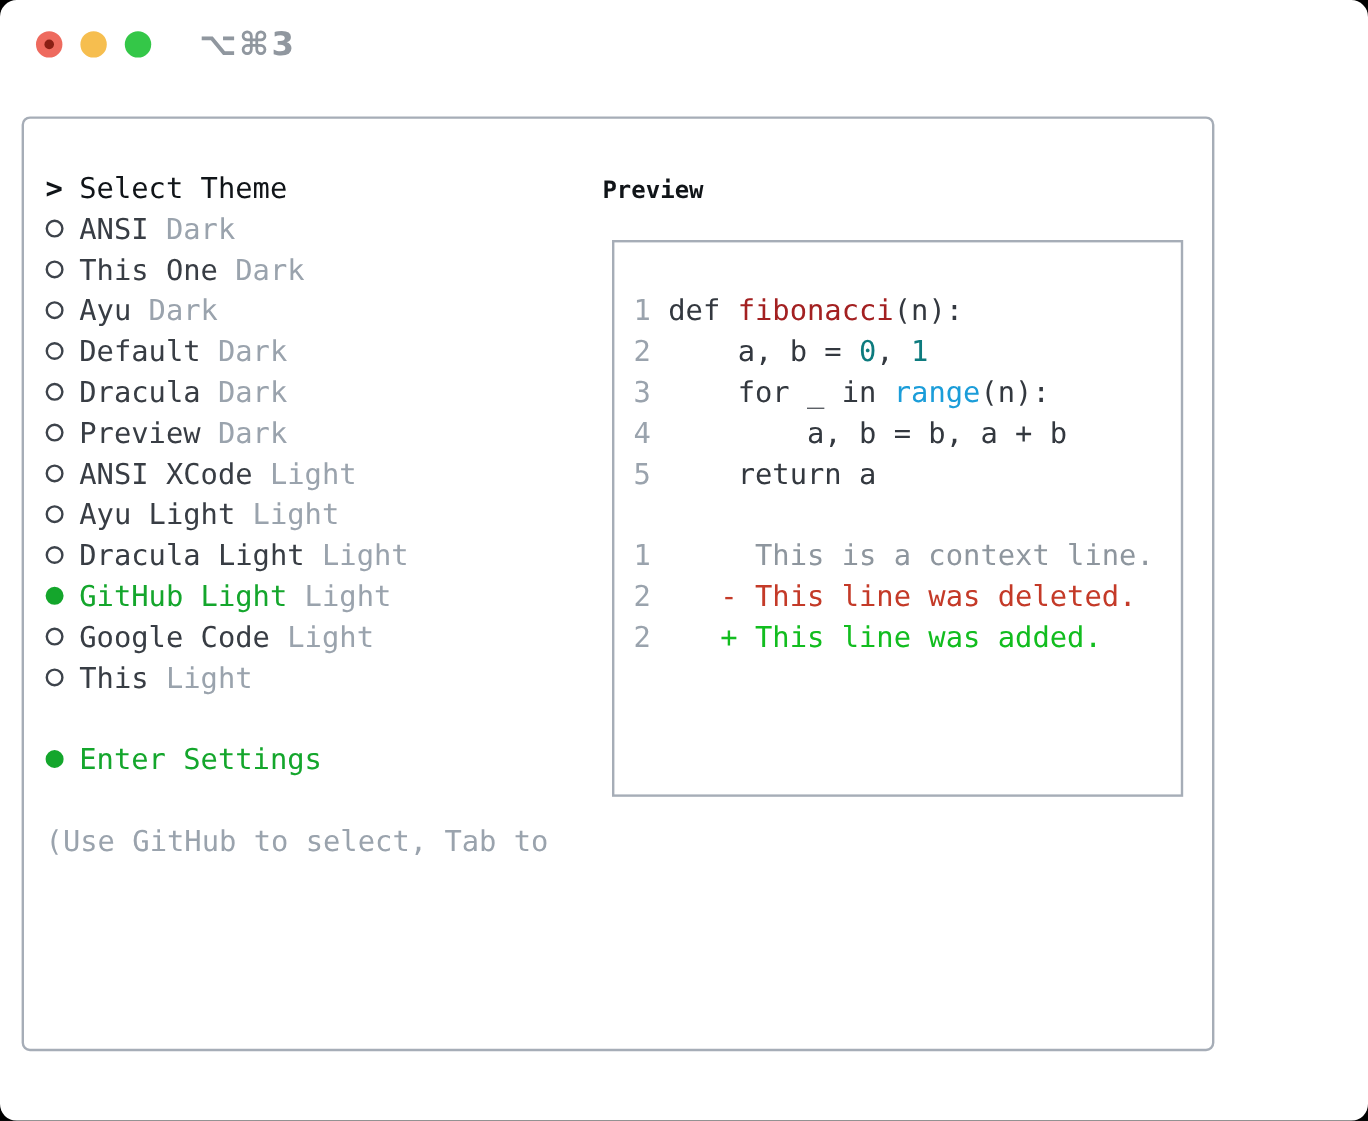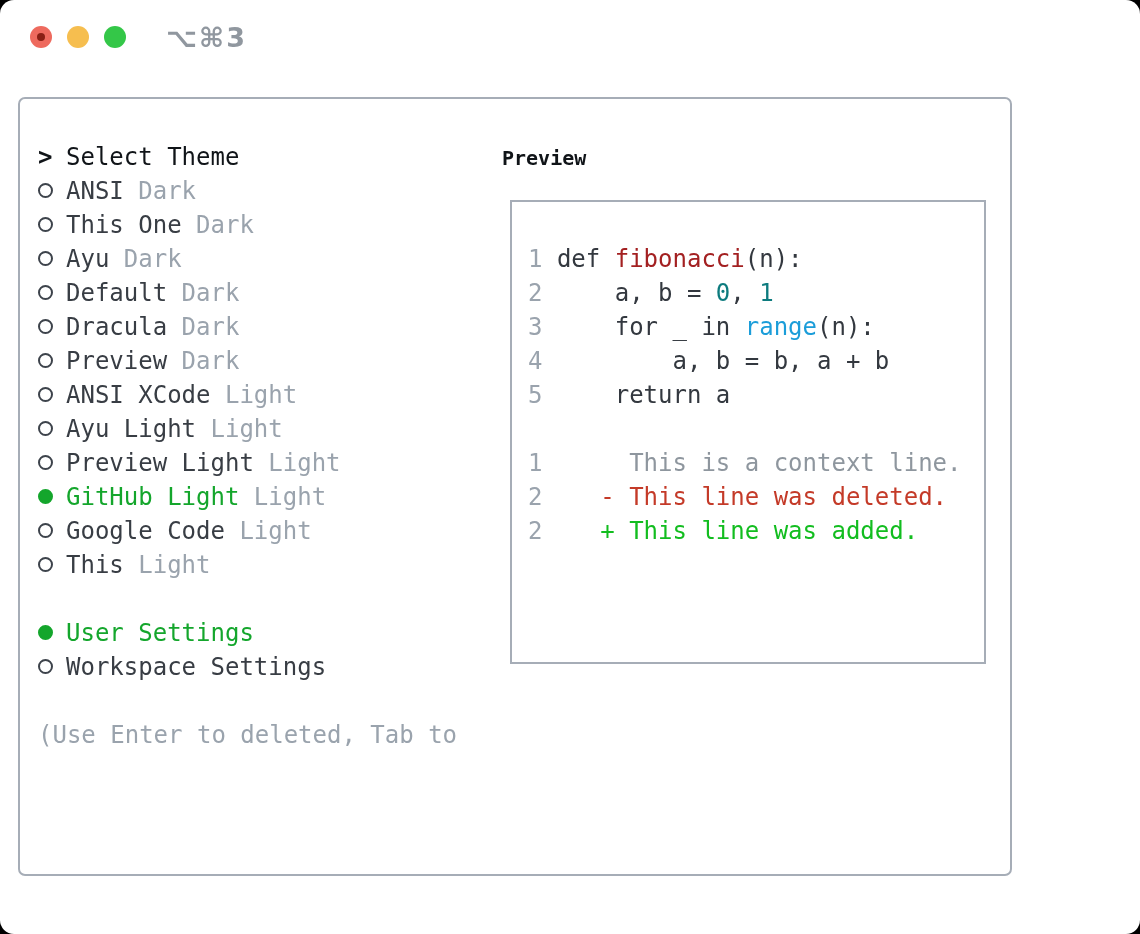--- a/index.html
+++ b/index.html
@@ -83,32 +83,31 @@
     </div>
     <div id="theme-list">
         <div class="row"><span class="marker"><span class="circle"></span></span><span class="item-name">ANSI</span><span class="variant"> Dark</span></div>
         <div class="row"><span class="marker"><span class="circle"></span></span><span class="item-name">This One</span><span class="variant"> Dark</span></div>
         <div class="row"><span class="marker"><span class="circle"></span></span><span class="item-name">Ayu</span><span class="variant"> Dark</span></div>
         <div class="row"><span class="marker"><span class="circle"></span></span><span class="item-name">Default</span><span class="variant"> Dark</span></div>
         <div class="row"><span class="marker"><span class="circle"></span></span><span class="item-name">Dracula</span><span class="variant"> Dark</span></div>
         <div class="row"><span class="marker"><span class="circle"></span></span><span class="item-name">Preview</span><span class="variant"> Dark</span></div>
         <div class="row"><span class="marker"><span class="circle"></span></span><span class="item-name">ANSI XCode</span><span class="variant"> Light</span></div>
         <div class="row"><span class="marker"><span class="circle"></span></span><span class="item-name">Ayu Light</span><span class="variant"> Light</span></div>
-        <div class="row"><span class="marker"><span class="circle"></span></span><span class="item-name">Preview Light</span><span class="variant"> Light</span></div>
+        <div class="row"><span class="marker"><span class="circle"></span></span><span class="item-name">Dracula Light</span><span class="variant"> Light</span></div>
         <div class="row"><span class="marker"><span class="circle sel"></span></span><span class="item-name sel">GitHub Light</span><span class="variant"> Light</span></div>
         <div class="row"><span class="marker"><span class="circle"></span></span><span class="item-name">Google Code</span><span class="variant"> Light</span></div>
         <div class="row"><span class="marker"><span class="circle"></span></span><span class="item-name">This</span><span class="variant"> Light</span></div>
       </div>
     <div class="row blank"></div>
     <div id="apply-list">
-        <div class="row"><span class="marker"><span class="circle sel"></span></span><span class="item-name sel">User Settings</span></div>
-        <div class="row"><span class="marker"><span class="circle"></span></span><span class="item-name">Workspace Settings</span></div>
+        <div class="row"><span class="marker"><span class="circle sel"></span></span><span class="item-name sel">Enter Settings</span></div>
       </div>
     <div class="row blank"></div>
-    <div class="hint">(Use Enter to deleted, Tab to</div>
+    <div class="hint">(Use GitHub to select, Tab to</div>
   </div>
 
   <div class="preview-heading">Preview</div>
 
   <div class="preview-box">
     <pre class="code" id="code-preview"><div class="cl"><span class="ln">1</span><span style="color: rgb(51, 56, 63);"> def </span><span style="color: rgb(163, 32, 33);">fibonacci</span><span style="color: rgb(51, 56, 63);">(n):</span></div><div class="cl"><span class="ln">2</span><span style="color: rgb(51, 56, 63);">     a, b = </span><span style="color: rgb(13, 123, 126);">0</span><span style="color: rgb(51, 56, 63);">, </span><span style="color: rgb(13, 123, 126);">1</span></div><div class="cl"><span class="ln">3</span><span style="color: rgb(51, 56, 63);">     for _ in </span><span style="color: rgb(27, 157, 217);">range</span><span style="color: rgb(51, 56, 63);">(n):</span></div><div class="cl"><span class="ln">4</span><span style="color: rgb(51, 56, 63);">         a, b = b, a + b</span></div><div class="cl"><span class="ln">5</span><span style="color: rgb(51, 56, 63);">     return a</span></div><div class="cl"><span class="ln"></span></div><div class="cl"><span class="ln">1</span><span style="color: rgb(142, 150, 158);">      This is a context line.</span></div><div class="cl"><span class="ln">2</span><span style="color: rgb(196, 58, 40);">    - This line was deleted.</span></div><div class="cl"><span class="ln">2</span><span style="color: rgb(18, 189, 31);">    + This line was added.</span></div></pre>
   </div>
 
 </div>
 

